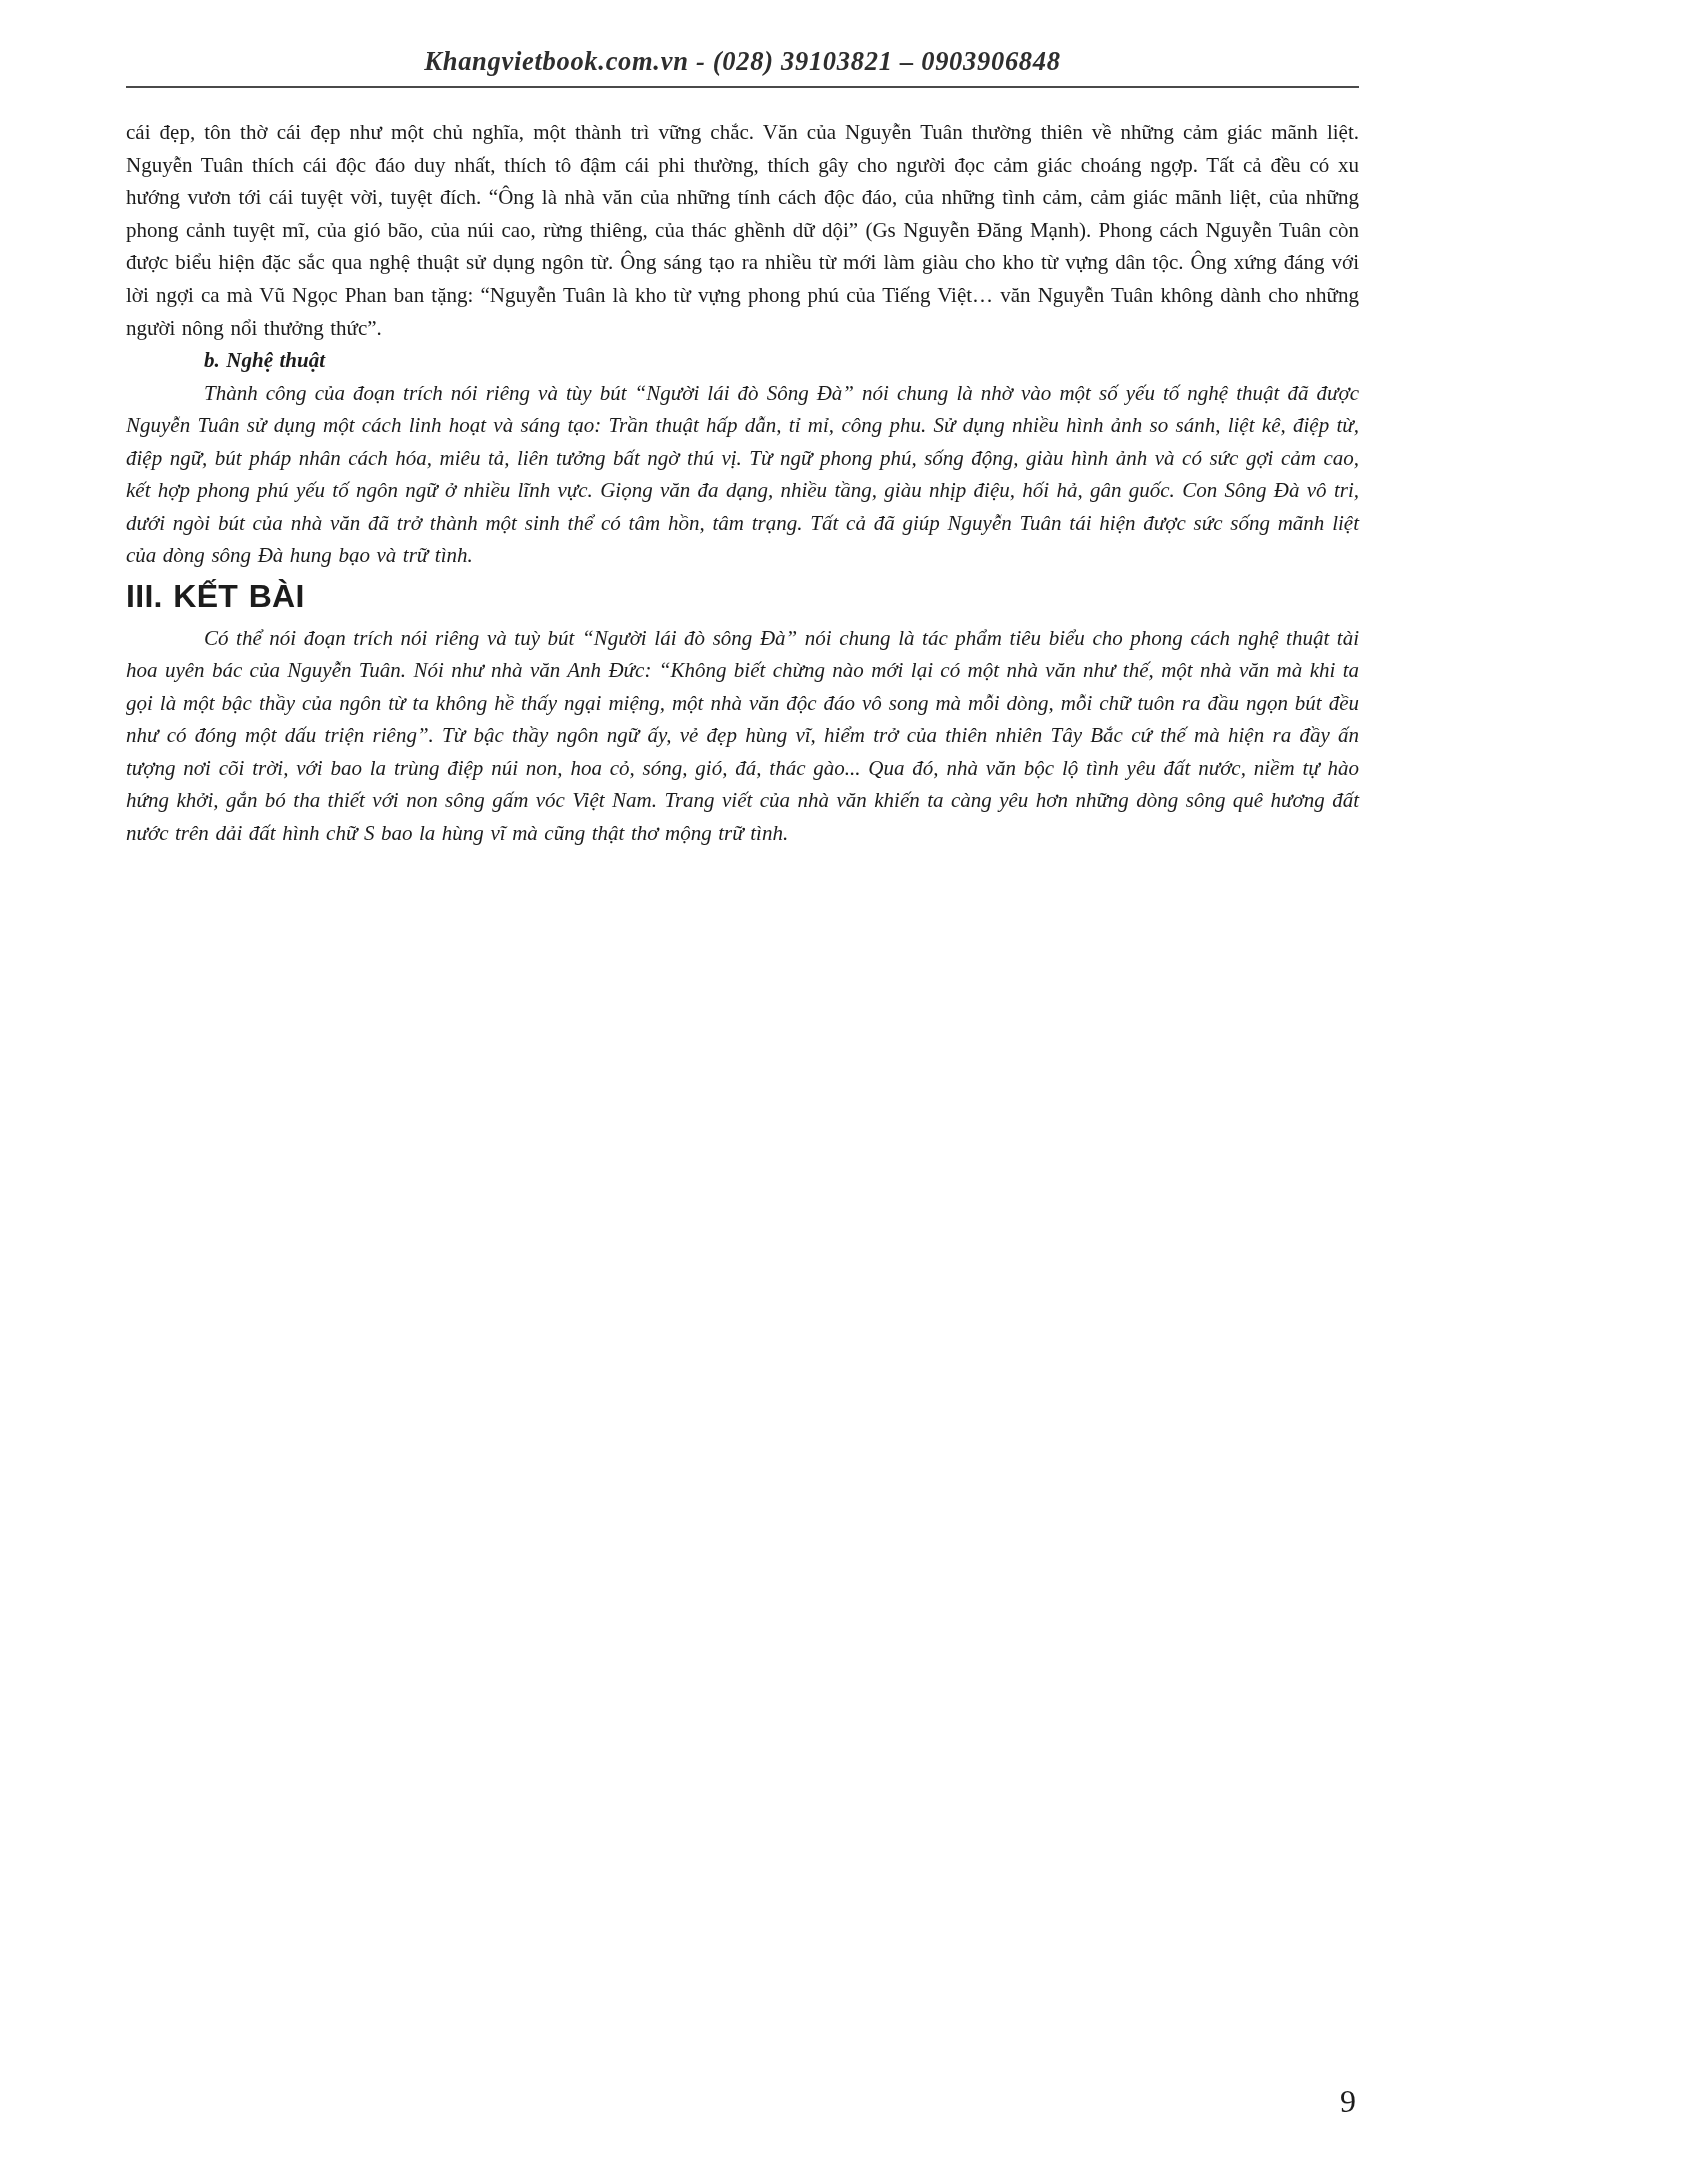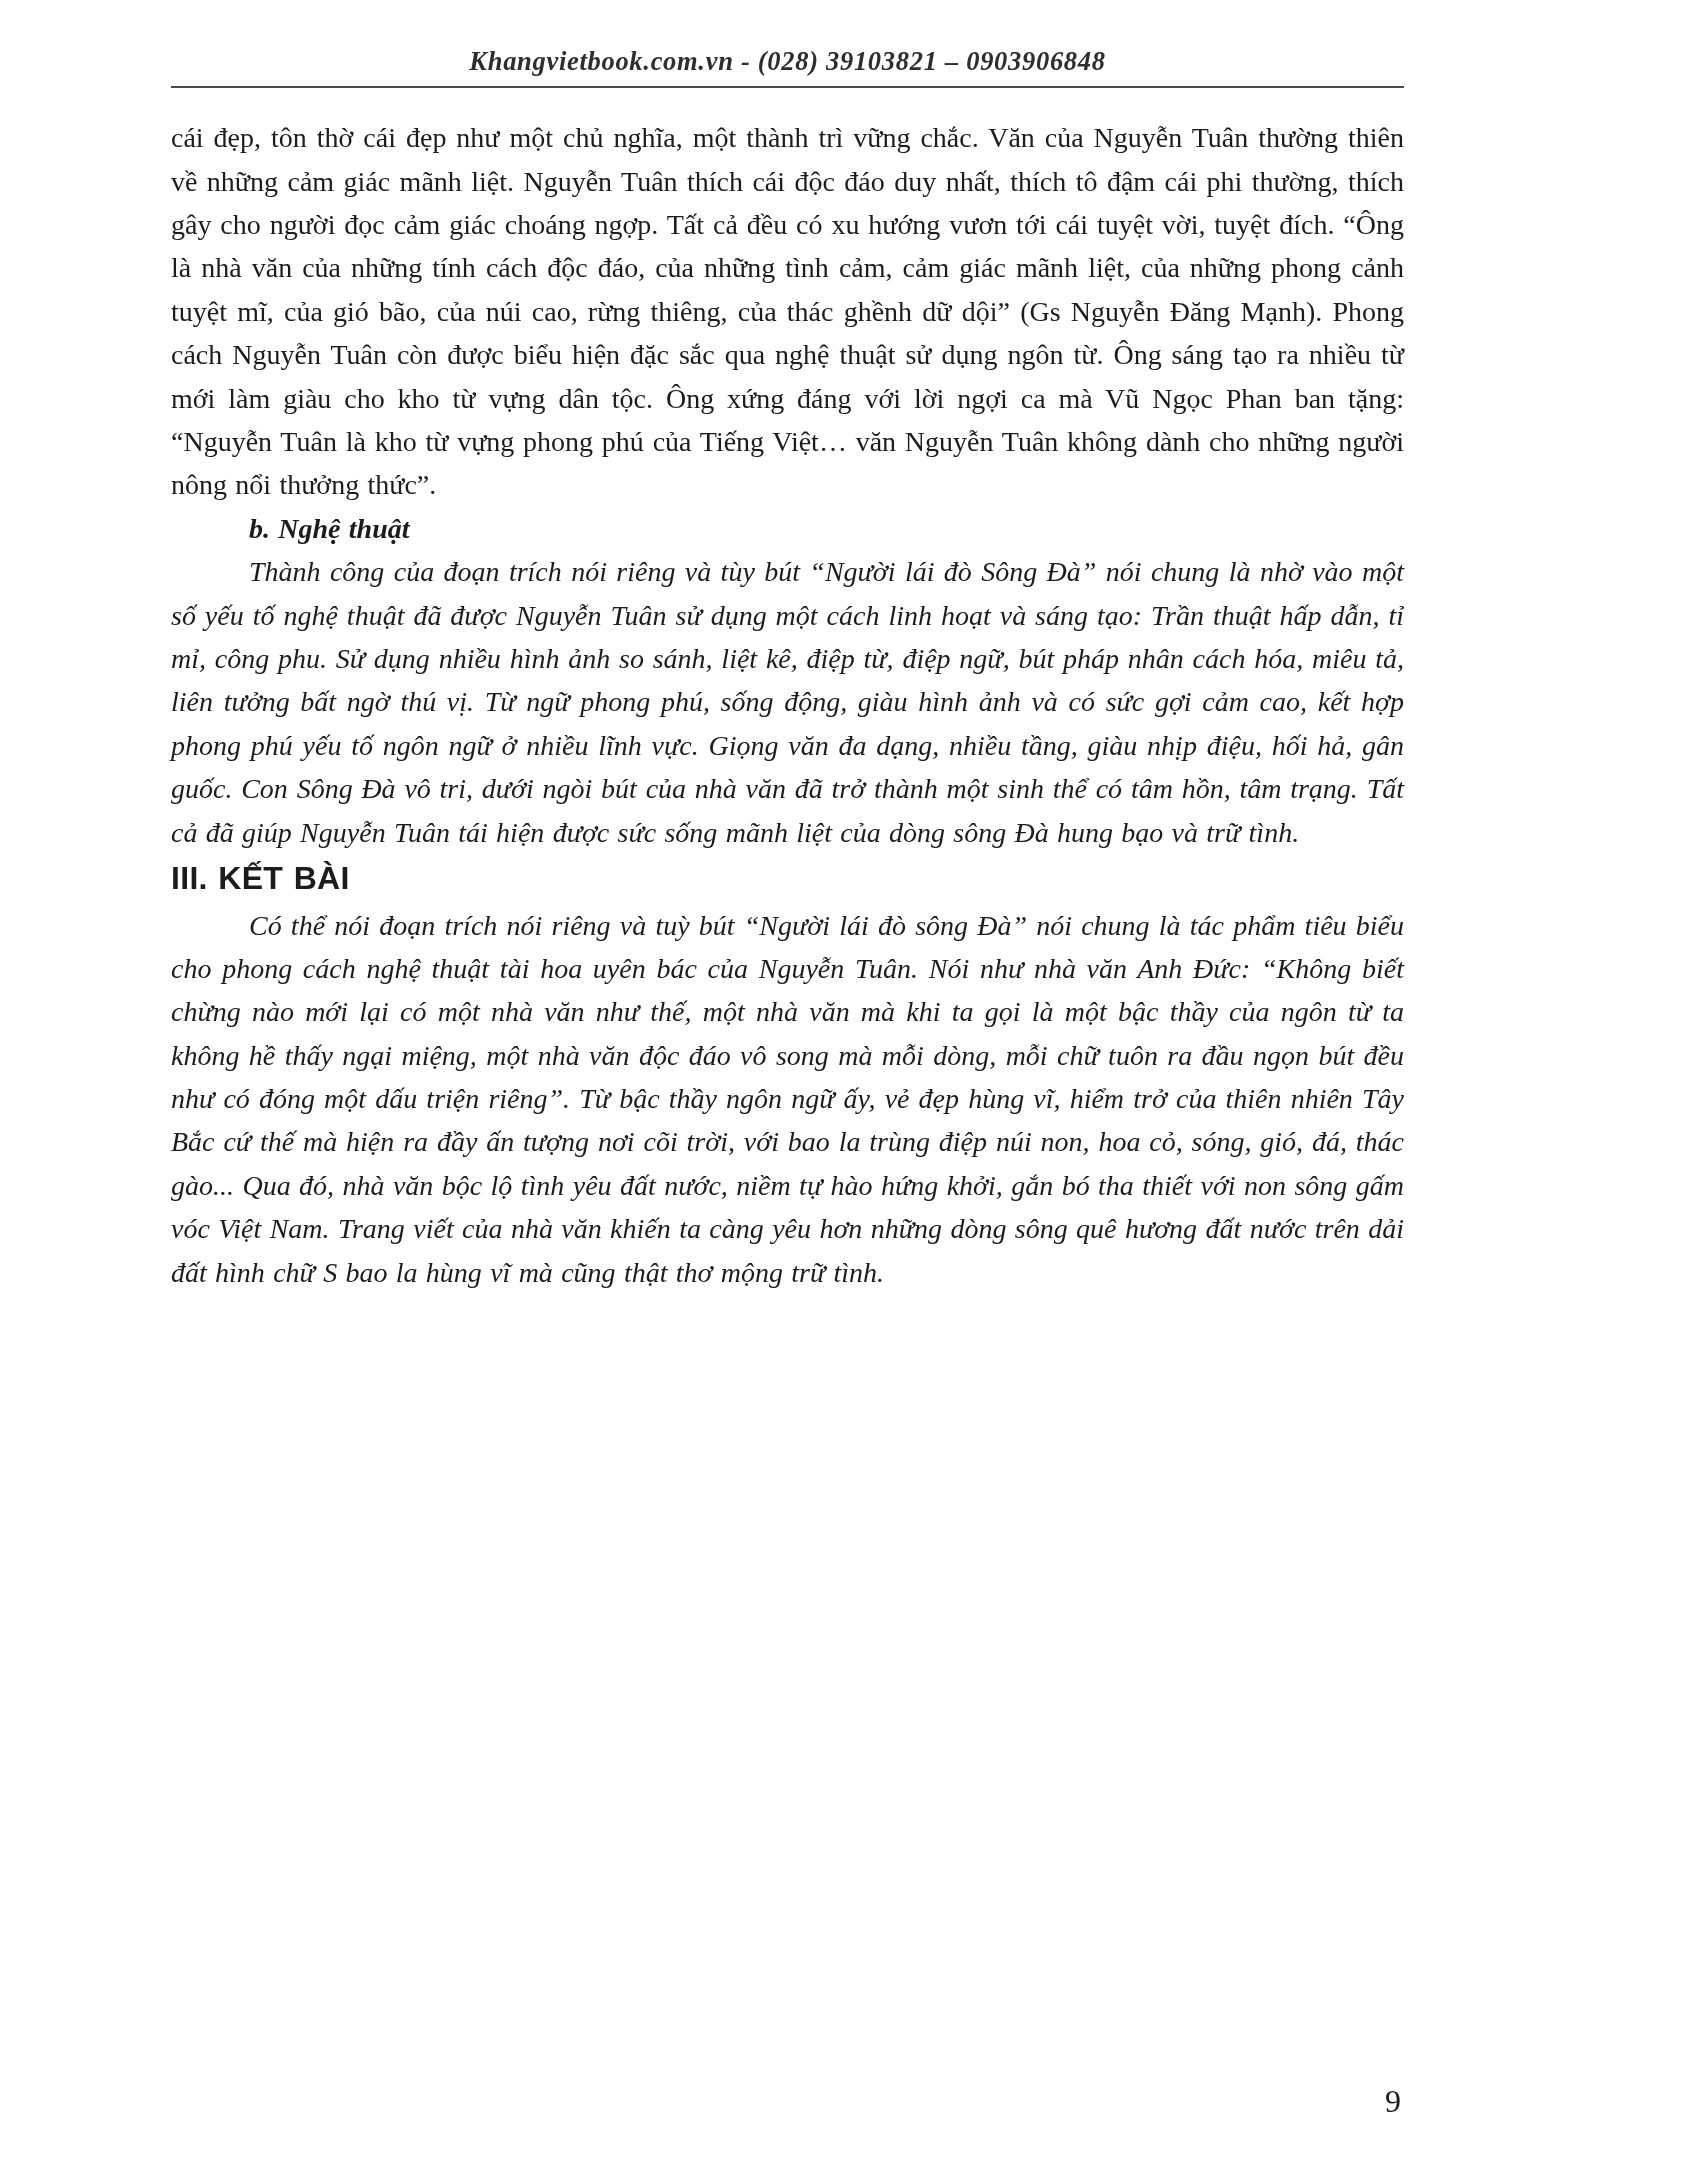--- a/index.html
+++ b/index.html
@@ -13,36 +13,35 @@
     position: relative;
     font-family: "Liberation Serif", serif;
     color: #1c1c1c;
   }
   .page {
     box-sizing: border-box;
     width: 1485px;
     height: 2183px;
     padding: 46px 126px 42px 126px;
     position: relative;
-    margin-left: 45px;
   }
   .header {
     text-align: center;
     font-style: italic;
     font-weight: 700;
     font-size: 26.5px;
     letter-spacing: 0.7px;
     color: #2e2e2e;
     padding-bottom: 9.3px;
     border-bottom: 2px solid #4a4a4a;
     margin-bottom: 28px;
   }
   .body-text p {
     margin: 0;
-    font-size: 28px;
+    font-size: 21px;
     line-height: 1.55;
     text-align: justify;
     word-spacing: 1.3px;
   }
   .indent {
     text-indent: 78px;
     font-style: italic;
   }
   .heading-b {
     font-weight: 700;

